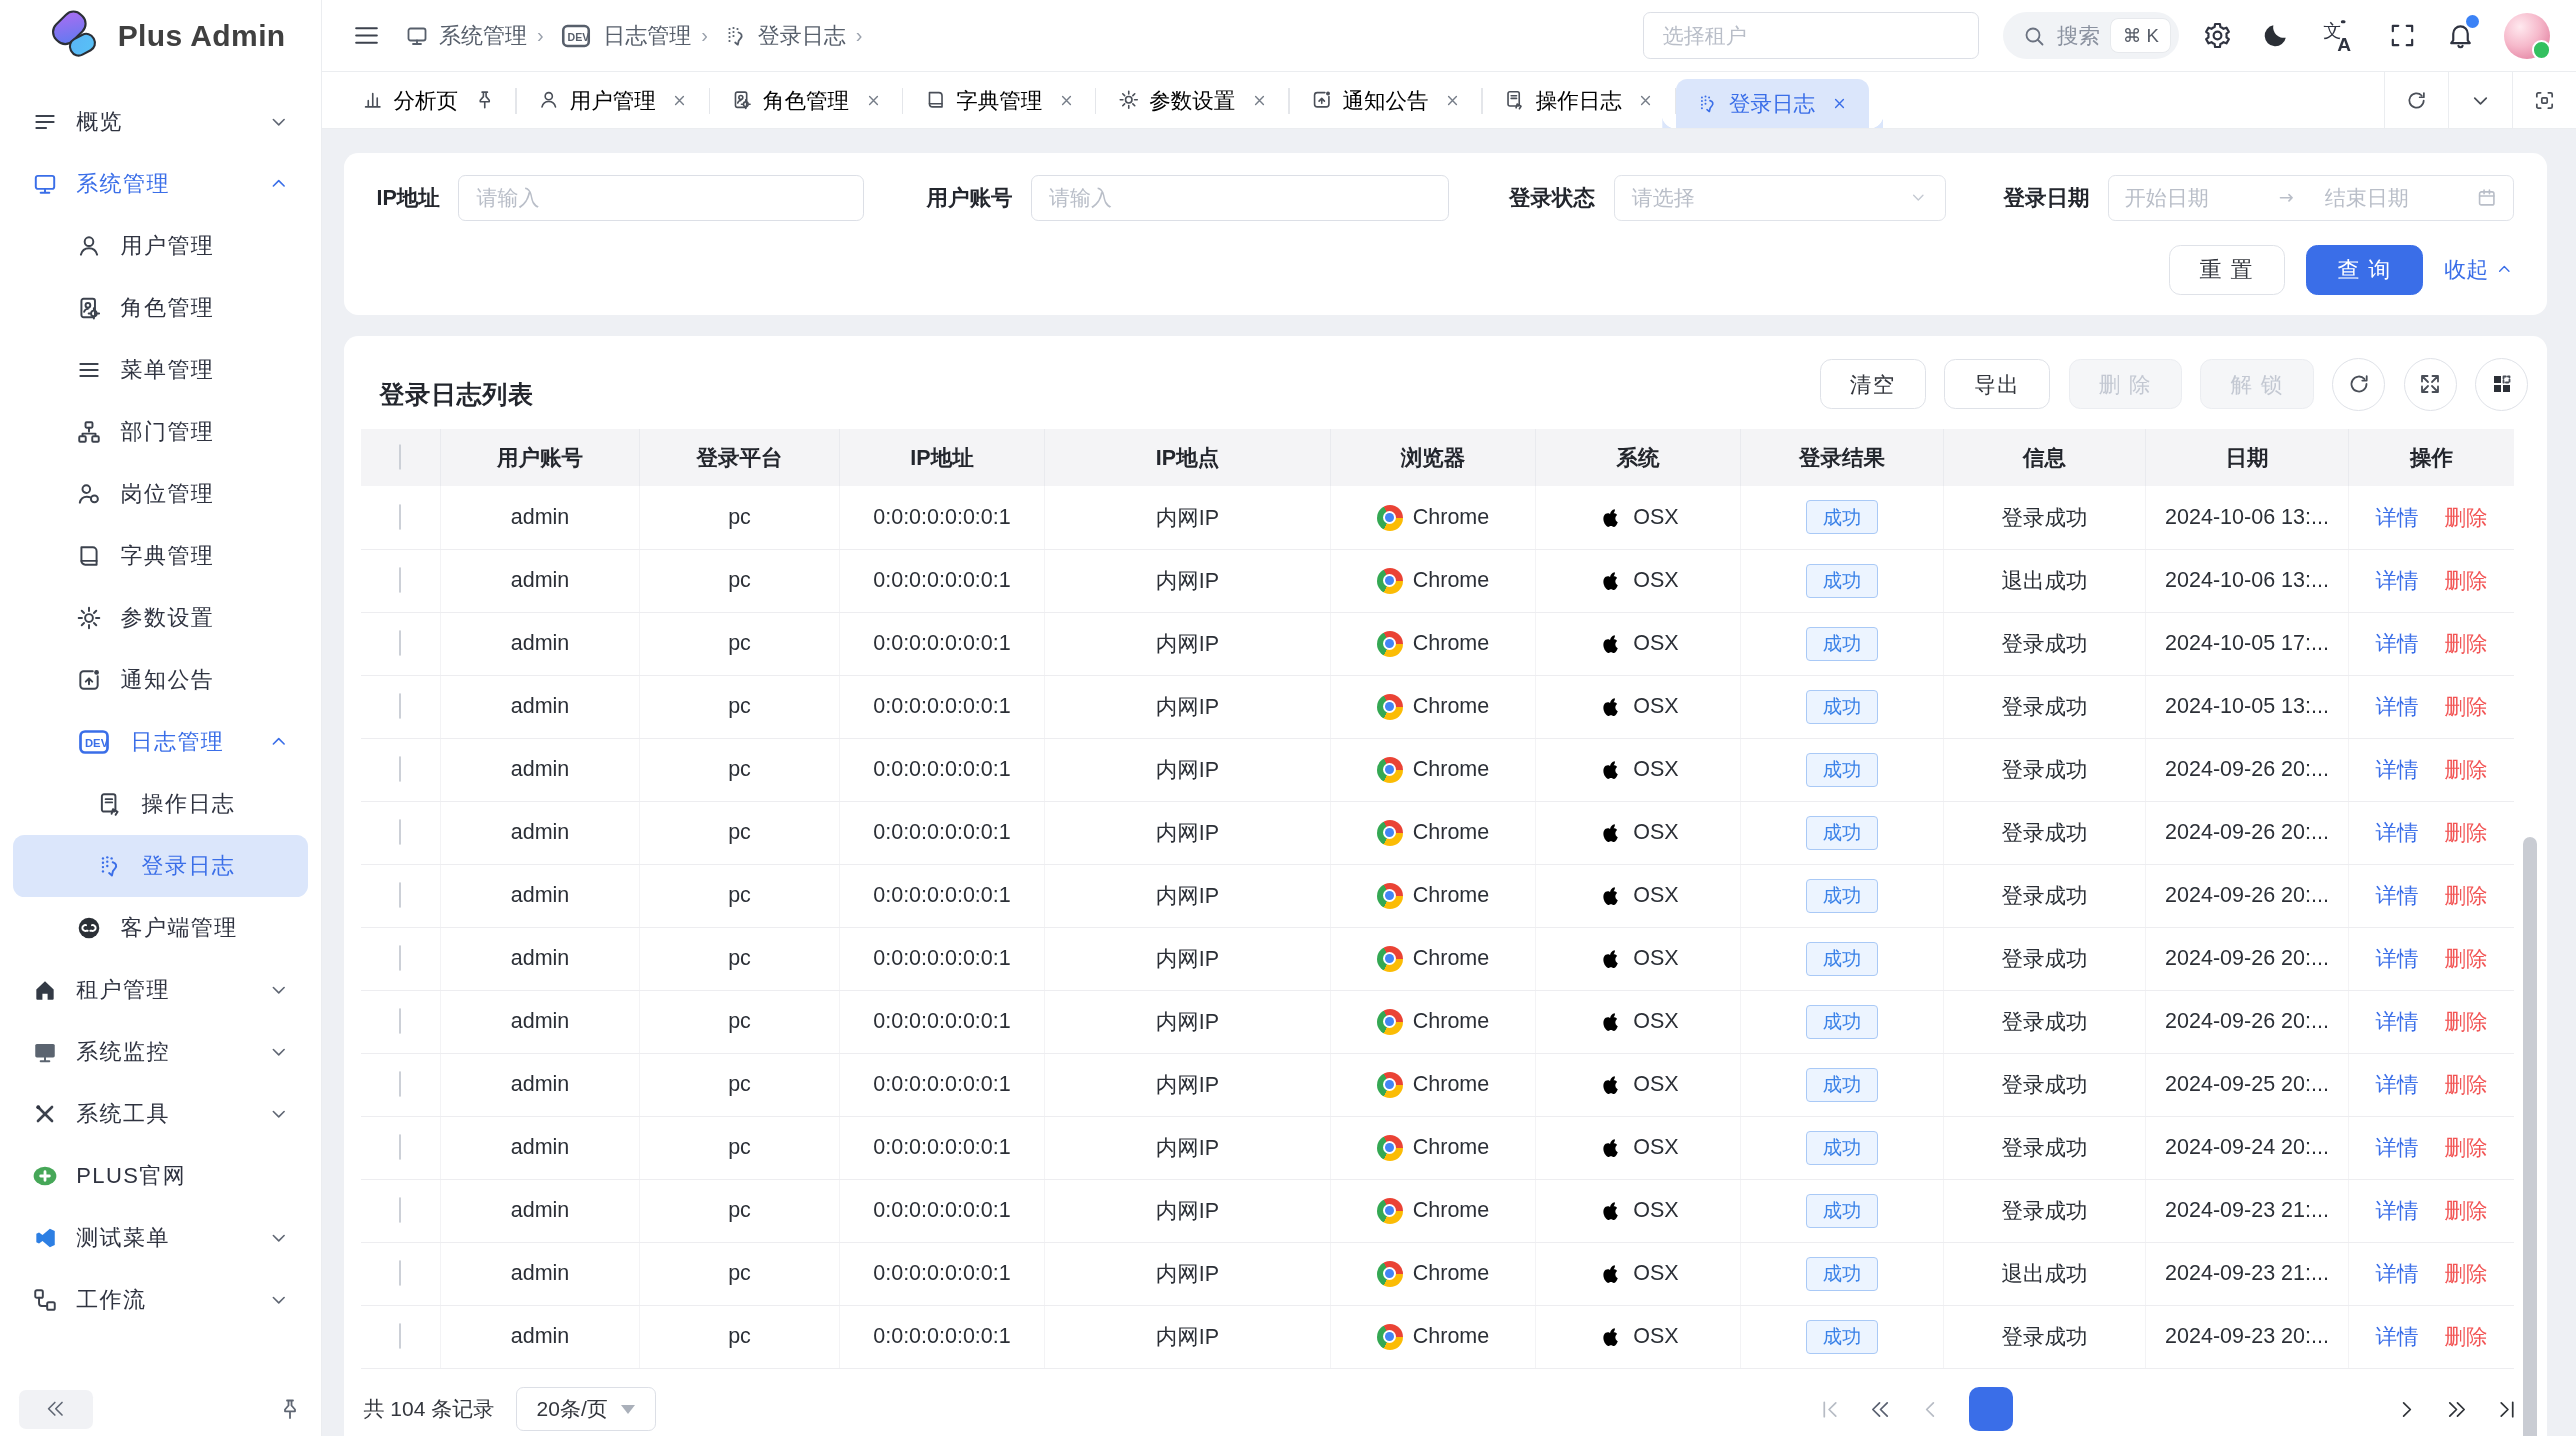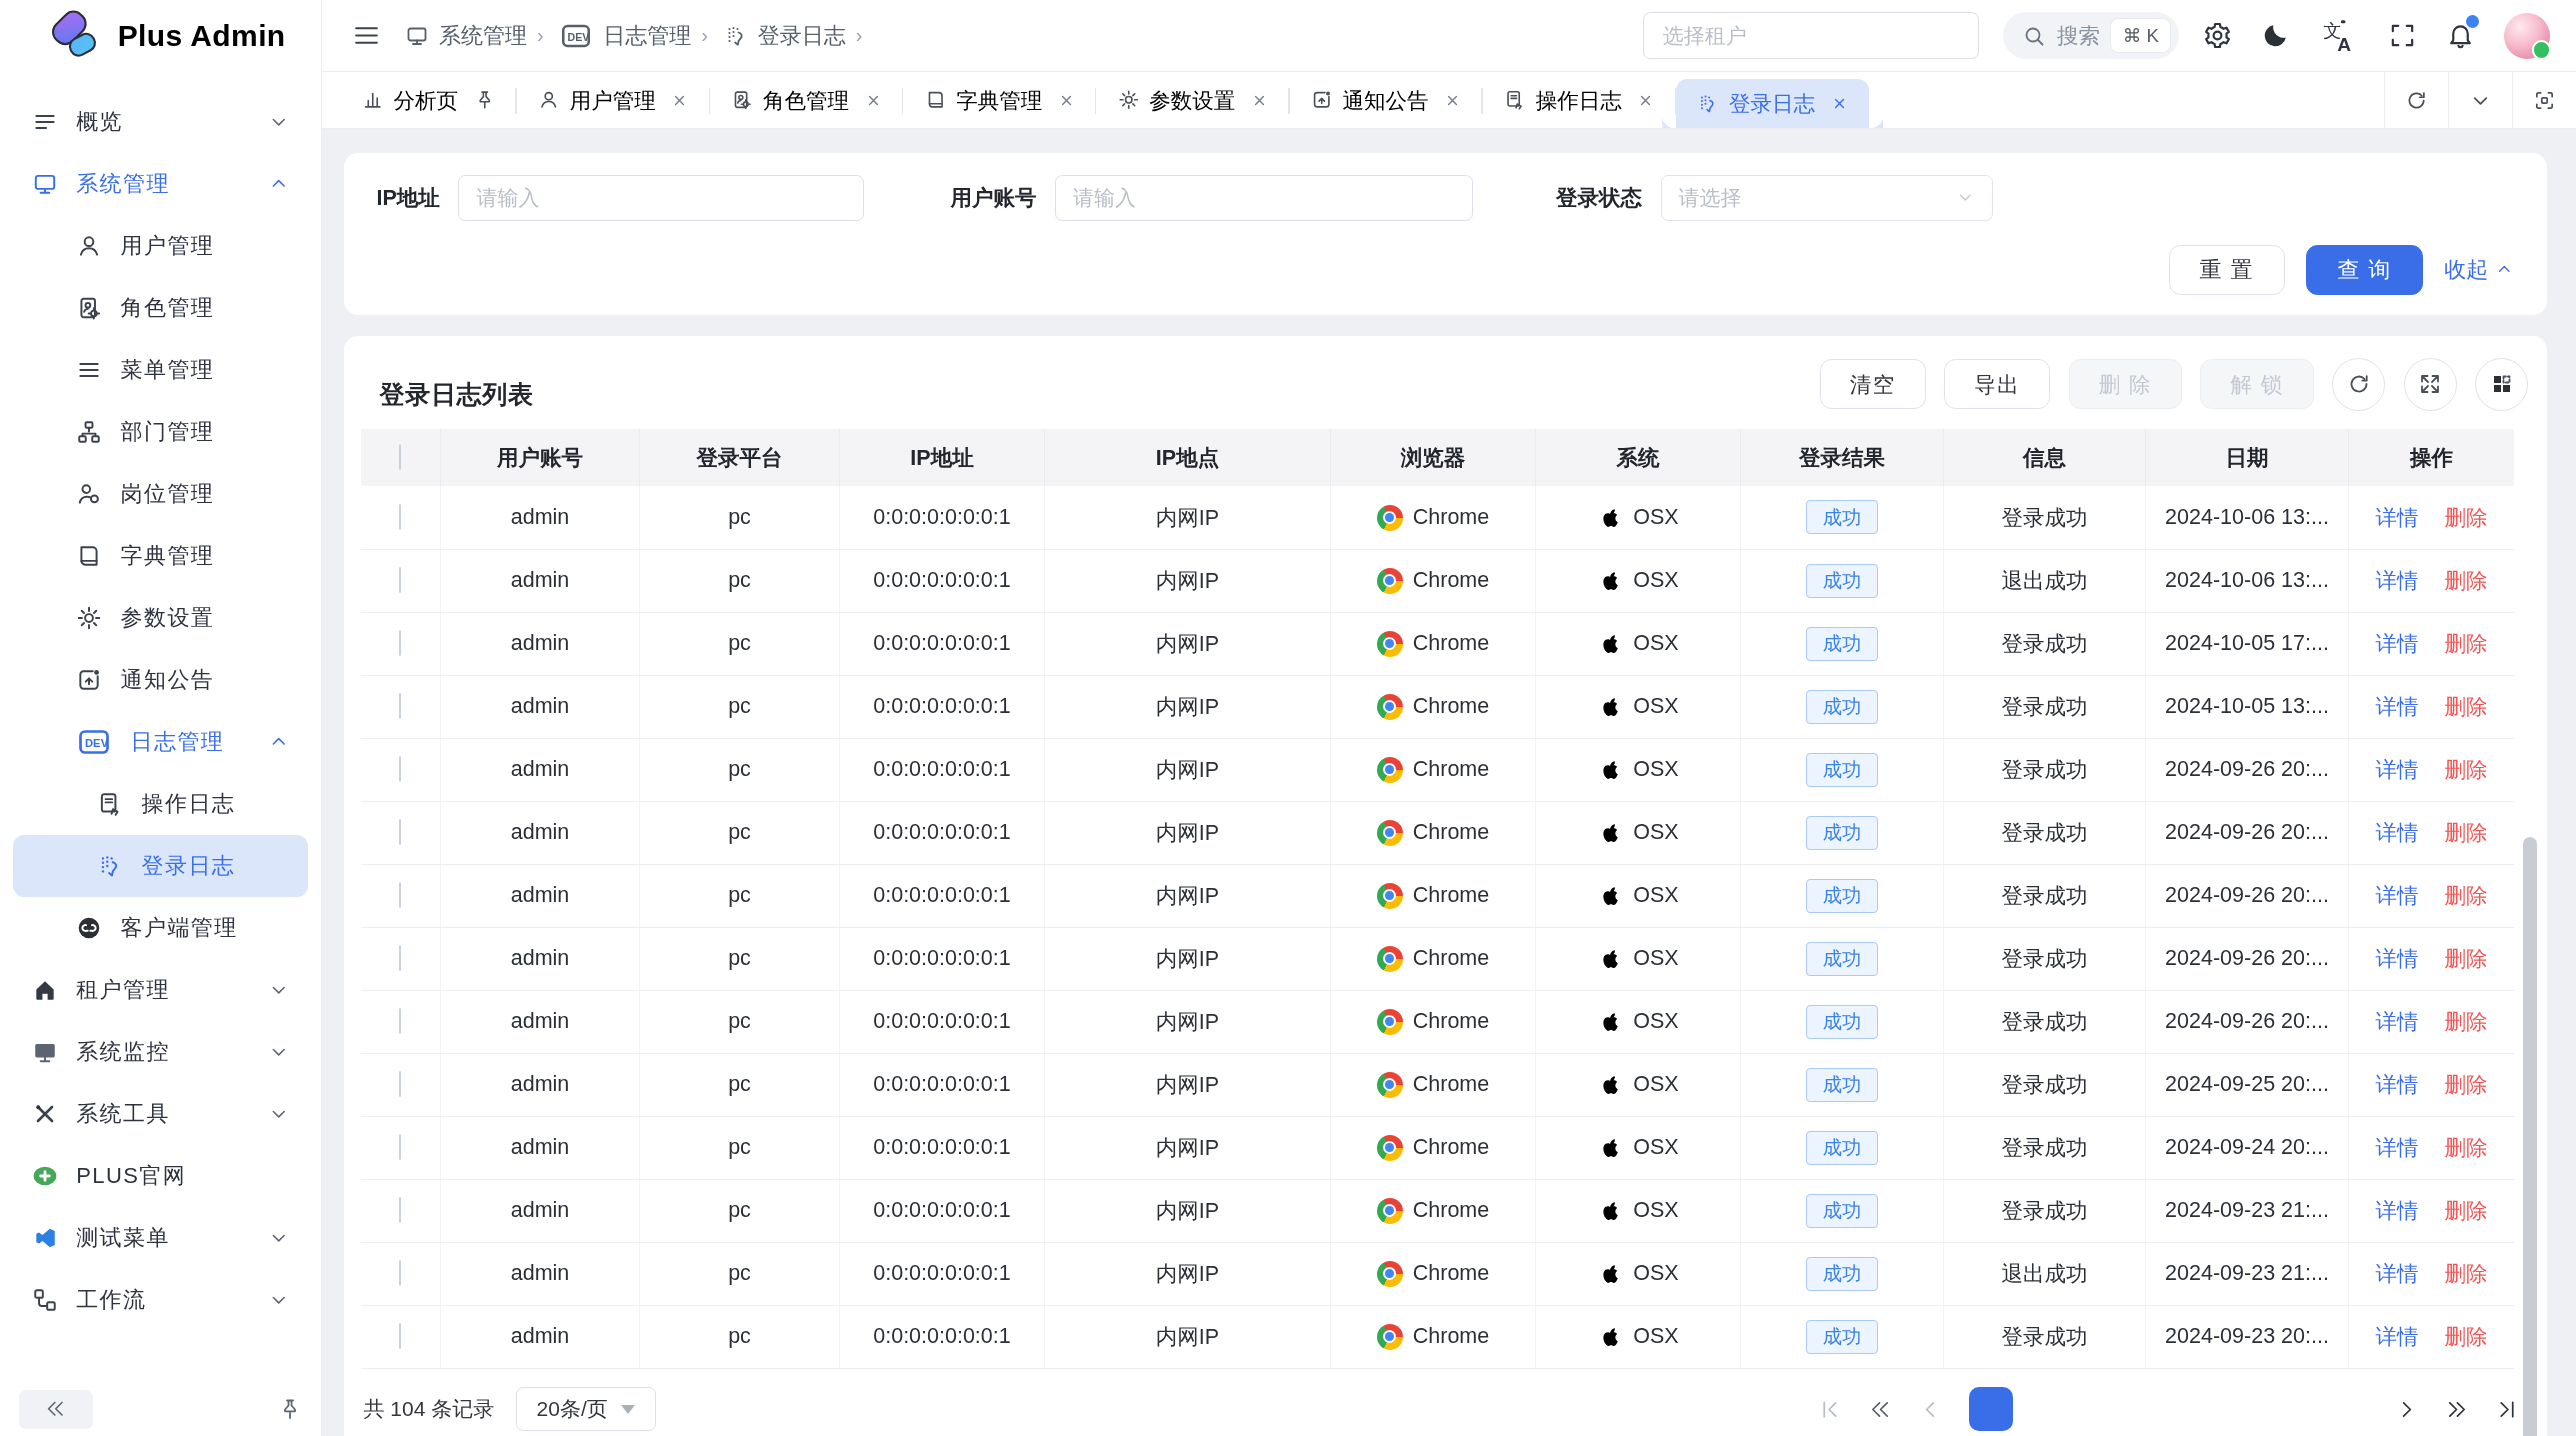--- a/index.html
+++ b/index.html
@@ -11,21 +11,21 @@
   body{font-family:"Liberation Sans",sans-serif;color:var(--text);background:#fff;font-size:21.5px;}
   .icon{display:inline-flex;align-items:center;justify-content:center;color:inherit;}
   .icon svg{width:1em;height:1em;display:block;}
   svg{fill:none;stroke:currentColor;stroke-width:1.8;stroke-linecap:round;stroke-linejoin:round;}
   .app{display:flex;height:100%;}
 
   
   .sidebar{width:322px;flex:0 0 322px;border-right:1.4px solid var(--line);display:flex;flex-direction:column;background:#fff;}
   .logo{height:72px;flex:0 0 72px;display:flex;align-items:center;gap:15.7px;padding-left:46px;}
   .logo-mark{width:56px;height:56px;display:block;}
-  .logo-title{font-size:30px;font-weight:bold;color:#000000;letter-spacing:0.4px;}
+  .logo-title{font-size:30px;font-weight:bold;color:#404040;letter-spacing:0.4px;}
   .nav{flex:1;overflow:hidden;padding:18.6px 13px 0 13px;}
   .nav-item{height:62px;display:flex;align-items:center;gap:18.6px;padding:0 18.6px;border-radius:11.4px;font-size:22px;color:#2f3340;cursor:pointer;}
   .nav-item .icon{font-size:26px;color:#3c424d;}
   .nav-item .lbl{letter-spacing:1.4px;}
   .nav-item .chev{margin-left:auto;font-size:21.5px;color:#5f6673;}
   .nav-item.lv2{padding-left:63px;}
   .nav-item.lv3{padding-left:84px;}
   .nav-item.accent,.nav-item.accent .icon,.nav-item.accent .chev{color:var(--primary);}
   .nav-item.active{background:var(--primaryLight);color:var(--primary);}
   .nav-item.active .icon{color:var(--primary);}
@@ -688,20 +688,38 @@
             <div class="f-select" style="width:332px">
               <span>请选择</span>
               <span class="icon">
                   <svg viewBox="0 0 24 24">
                     <path d="M6 9.5l6 6 6-6"></path>
                   </svg>
                 </span>
             </div>
           </div>
           <span class="gap3"></span>
+          <div class="f-field">
+            <span class="f-label">登录日期</span>
+            <div class="daterange" style="width:406px">
+              <span class="dt">开始日期</span>
+              <span class="icon">
+                  <svg viewBox="0 0 24 24">
+                    <path d="M5 12h13M14.5 8.5l3.5 3.5-3.5 3.5"></path>
+                  </svg>
+                </span>
+              <span class="dt" style="text-align:left;padding-left:14.3px">结束日期</span>
+              <span class="icon">
+                  <svg viewBox="0 0 24 24">
+                    <rect x="4" y="5.5" width="16" height="14.5" rx="2"></rect>
+                    <path d="M4 10h16M9 3.5v4M15 3.5v4"></path>
+                  </svg>
+                </span>
+            </div>
+          </div>
         </div>
         <div class="filter-actions">
           <button class="btn btn-outline">重 置</button>
           <button class="btn btn-primary">查 询</button>
           <span class="link-collapse">
               <span>收起</span>
               <span class="icon">
                 <svg viewBox="0 0 24 24">
                   <path d="M6 14.5l6-6 6 6"></path>
                 </svg>

